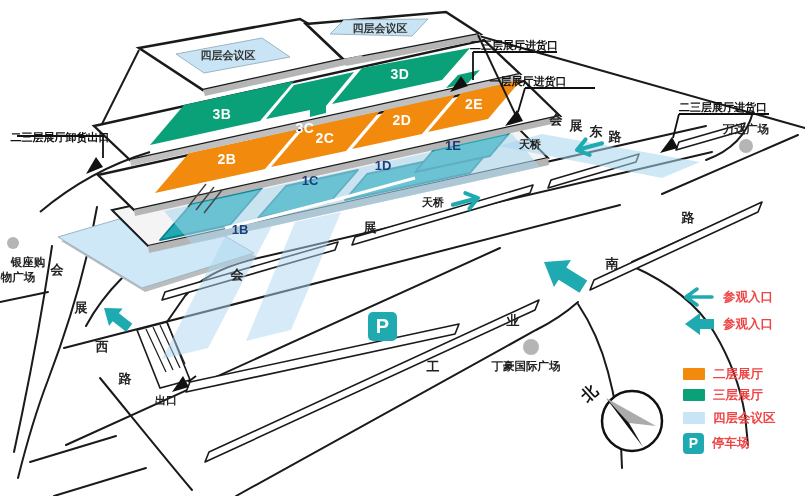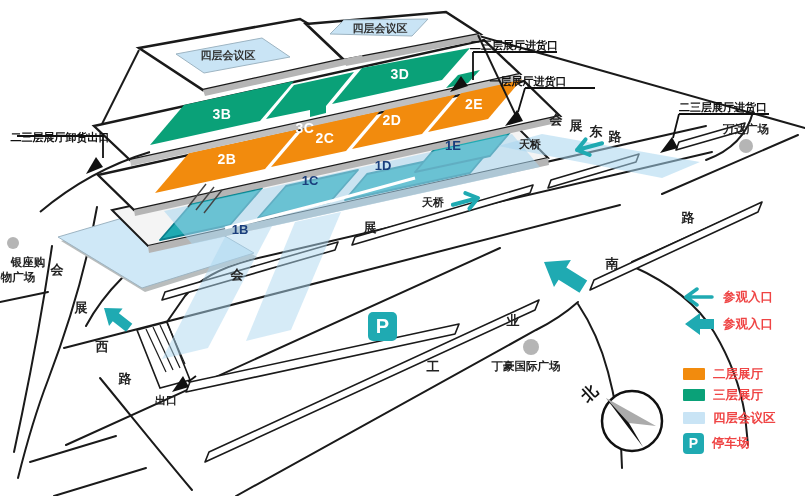--- a/index.html
+++ b/index.html
@@ -184,21 +184,21 @@
 
 <div class="lbl conf-lbl" style="left:228px;top:55px;">四层会议区</div>
 <div class="lbl conf-lbl" style="left:380px;top:28px;">四层会议区</div>
 
 <div class="lbl hall-lbl" style="left:222px;top:114px;">3B</div>
 <div class="lbl hall-lbl" style="left:305px;top:104px;margin-top:24px;">3C</div>
 <div class="lbl hall-lbl" style="left:400px;top:74px;">3D</div>
 
 <div class="lbl hall-lbl" style="left:227px;top:159px;">2B</div>
 <div class="lbl hall-lbl" style="left:325px;top:138px;">2C</div>
-<div class="lbl hall-lbl" style="left:392px;top:120px;">2D</div>
+<div class="lbl hall-lbl" style="left:402px;top:120px;">2D</div>
 <div class="lbl hall-lbl" style="left:474px;top:104px;">2E</div>
 
 <div class="lbl f1-lbl" style="left:240px;top:197px;margin-top:32px;">1B</div>
 <div class="lbl f1-lbl" style="left:310px;top:180px;">1C</div>
 <div class="lbl f1-lbl" style="left:383px;top:165px;">1D</div>
 <div class="lbl f1-lbl" style="left:453px;top:145px;">1E</div>
 
 <div class="lbl callout-lbl" style="left:514px;top:45px;">二三层展厅进货口</div>
 <div class="lbl callout-lbl" style="left:528px;top:81px;">一层展厅进货口</div>
 <div class="lbl callout-lbl" style="left:723px;top:107px;">二三层展厅进货口</div>

